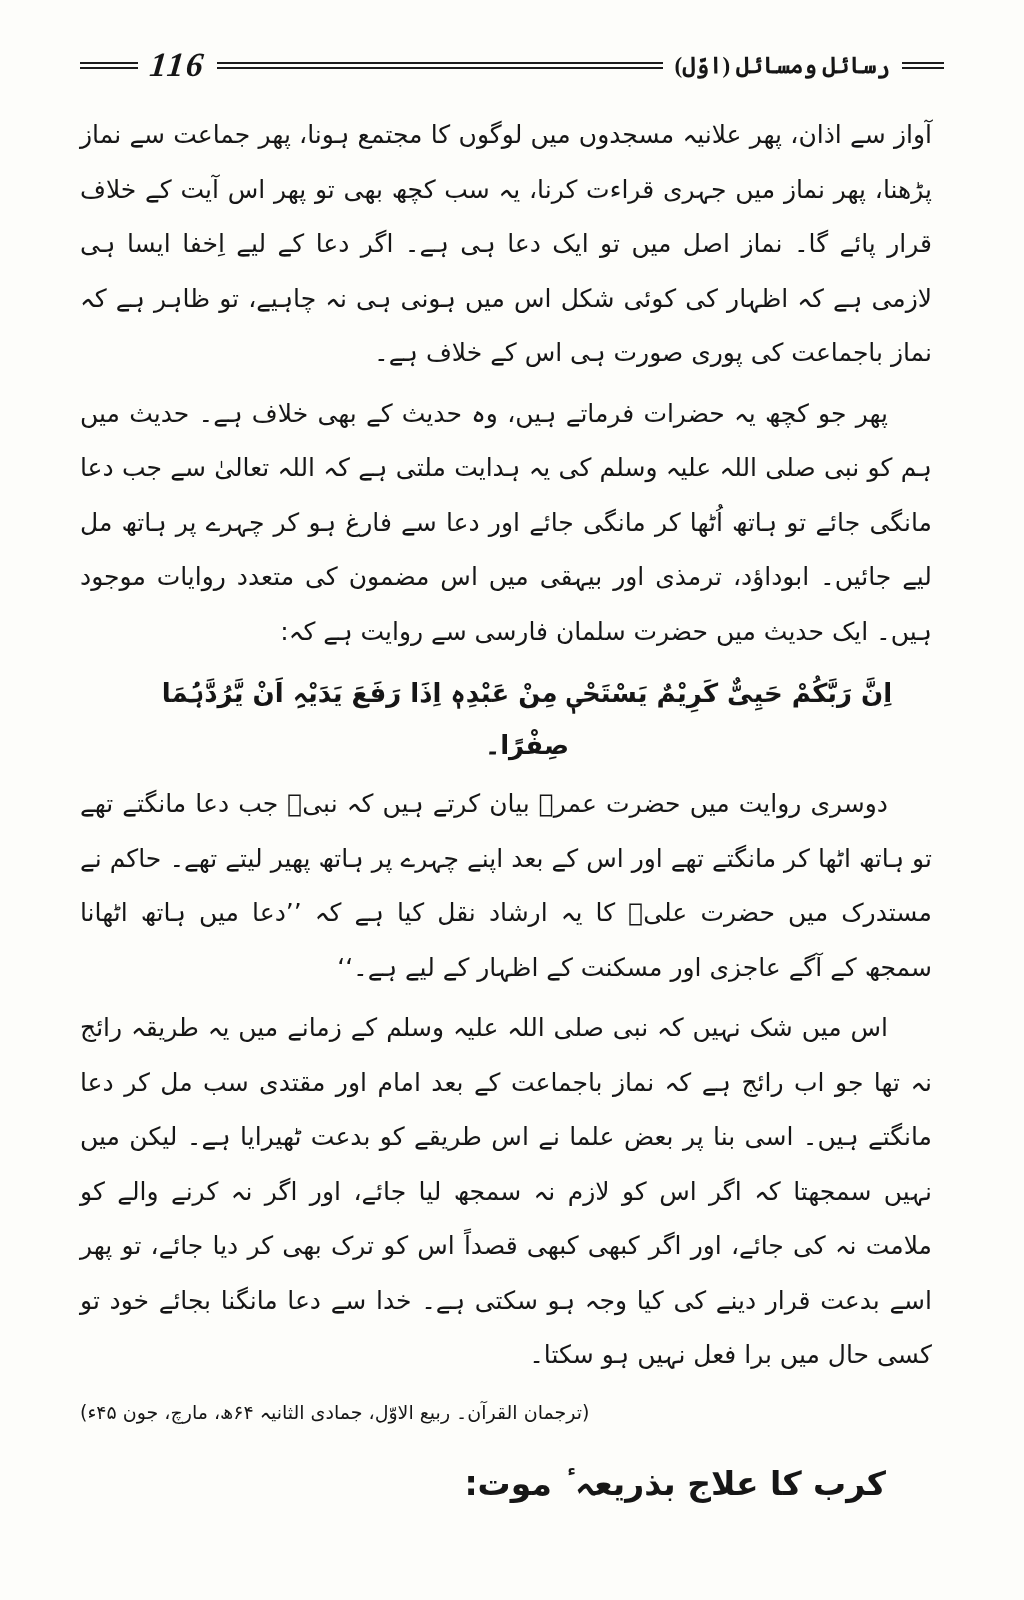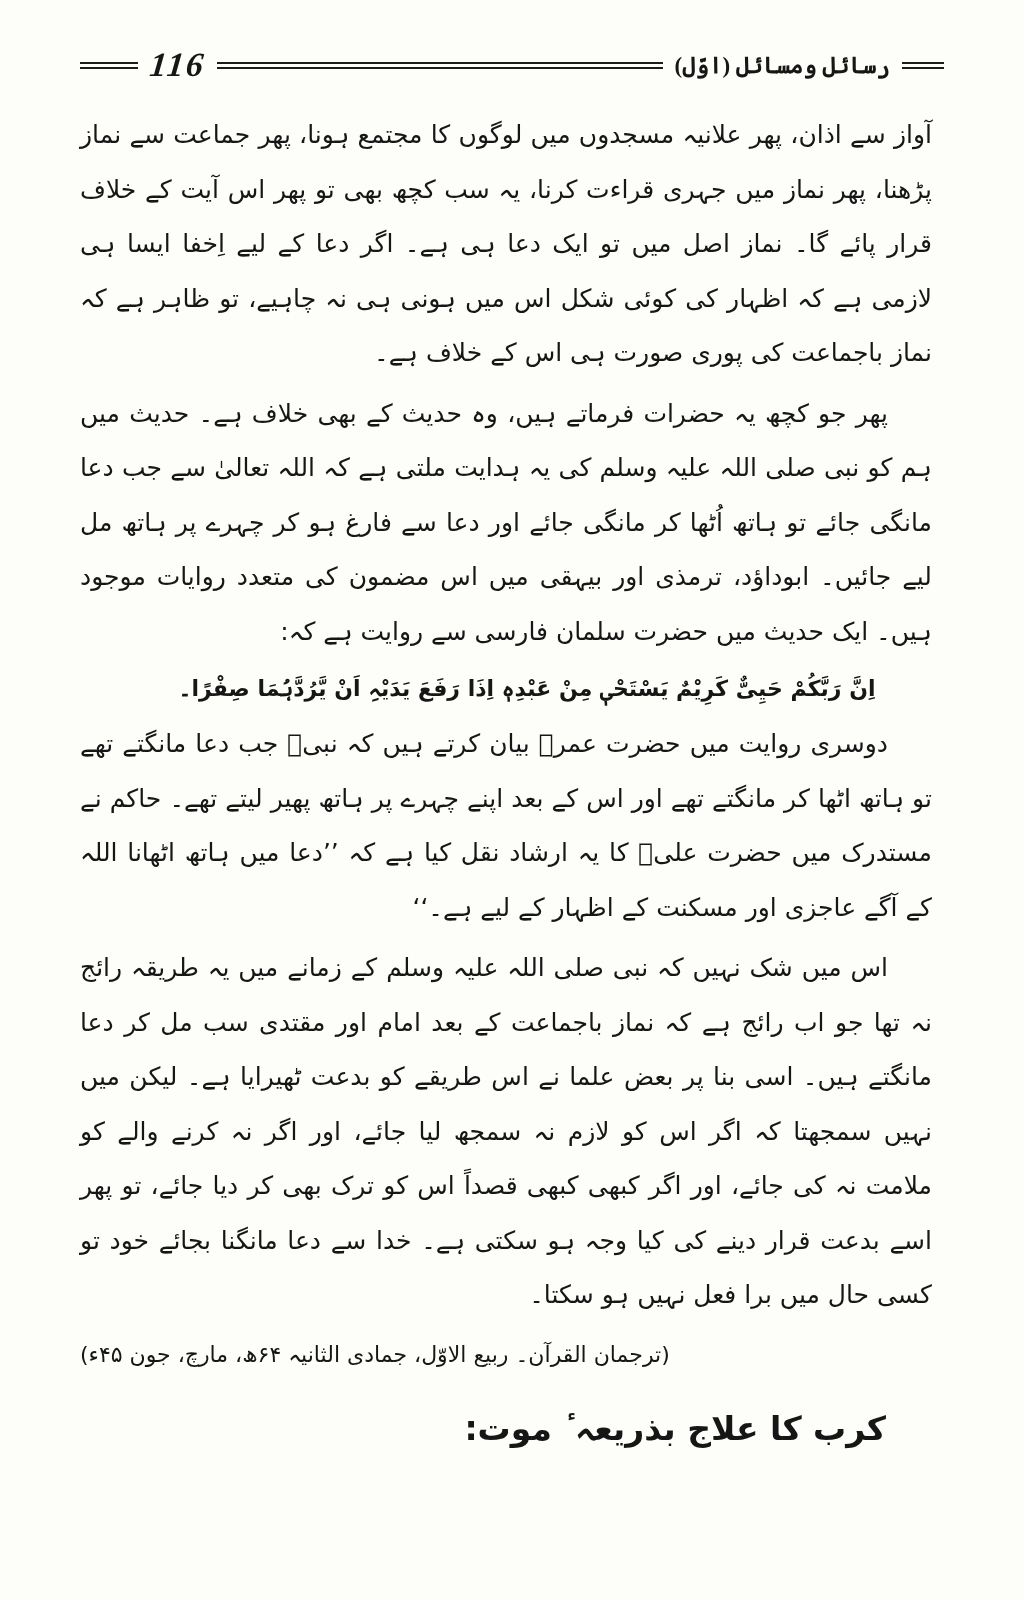--- a/index.html
+++ b/index.html
@@ -59,35 +59,35 @@
   }
   .para {
     margin: 0 12px 6px 0;
     font-size: 25px;
     line-height: 2.18;
     text-align: justify;
   }
   .para.indent { text-indent: 44px; }
   .arabic-quote {
     margin: 8px 30px 6px 60px;
-    font-size: 22px;
+    font-size: 26px;
     font-weight: bold;
     line-height: 2.0;
     text-align: center;
   }
   .translation {
     margin: 0 58px 6px 40px;
     font-size: 24.5px;
     line-height: 2.18;
     text-align: justify;
   }
   .citation {
     direction: rtl;
     text-align: left;
-    font-size: 22px;
+    font-size: 19px;
     line-height: 1.6;
     margin: 14px 0 0 0;
   }
   .section-heading {
     direction: rtl;
     text-align: right;
     font-size: 33px;
     font-weight: bold;
     margin: 34px 58px 26px 0;
     line-height: 1.4;
@@ -108,21 +108,21 @@
 
   <main class="page-body">
 
     <p class="para">آواز سے اذان، پھر علانیہ مسجدوں میں لوگوں کا مجتمع ہونا، پھر جماعت سے نماز پڑھنا، پھر نماز میں جہری قراءت کرنا، یہ سب کچھ بھی تو پھر اس آیت کے خلاف قرار پائے گا۔ نماز اصل میں تو ایک دعا ہی ہے۔ اگر دعا کے لیے اِخفا ایسا ہی لازمی ہے کہ اظہار کی کوئی شکل اس میں ہونی ہی نہ چاہیے، تو ظاہر ہے کہ نماز باجماعت کی پوری صورت ہی اس کے خلاف ہے۔</p>
 
     <p class="para indent">پھر جو کچھ یہ حضرات فرماتے ہیں، وہ حدیث کے بھی خلاف ہے۔ حدیث میں ہم کو نبی صلی اللہ علیہ وسلم کی یہ ہدایت ملتی ہے کہ اللہ تعالیٰ سے جب دعا مانگی جائے تو ہاتھ اُٹھا کر مانگی جائے اور دعا سے فارغ ہو کر چہرے پر ہاتھ مل لیے جائیں۔ ابوداؤد، ترمذی اور بیہقی میں اس مضمون کی متعدد روایات موجود ہیں۔ ایک حدیث میں حضرت سلمان فارسی سے روایت ہے کہ:</p>
 
     <p class="arabic-quote">اِنَّ رَبَّکُمْ حَیِیٌّ کَرِیْمٌ یَسْتَحْیٖ مِنْ عَبْدِہٖ اِذَا رَفَعَ یَدَیْہِ اَنْ یَّرُدَّہُمَا صِفْرًا۔</p>
 
 
-    <p class="para indent">دوسری روایت میں حضرت عمرؓ بیان کرتے ہیں کہ نبیؐ جب دعا مانگتے تھے تو ہاتھ اٹھا کر مانگتے تھے اور اس کے بعد اپنے چہرے پر ہاتھ پھیر لیتے تھے۔ حاکم نے مستدرک میں حضرت علیؓ کا یہ ارشاد نقل کیا ہے کہ ’’دعا میں ہاتھ اٹھانا اللہ کے آگے عاجزی اور مسکنت کے اظہار کے لیے ہے۔‘‘</p>
+    <p class="para indent">دوسری روایت میں حضرت عمرؓ بیان کرتے ہیں کہ نبیؐ جب دعا مانگتے تھے تو ہاتھ اٹھا کر مانگتے تھے اور اس کے بعد اپنے چہرے پر ہاتھ پھیر لیتے تھے۔ حاکم نے مستدرک میں حضرت علیؓ کا یہ ارشاد نقل کیا ہے کہ ’’دعا میں ہاتھ اٹھانا سمجھ کے آگے عاجزی اور مسکنت کے اظہار کے لیے ہے۔‘‘</p>
 
     <p class="para indent">اس میں شک نہیں کہ نبی صلی اللہ علیہ وسلم کے زمانے میں یہ طریقہ رائج نہ تھا جو اب رائج ہے کہ نماز باجماعت کے بعد امام اور مقتدی سب مل کر دعا مانگتے ہیں۔ اسی بنا پر بعض علما نے اس طریقے کو بدعت ٹھیرایا ہے۔ لیکن میں نہیں سمجھتا کہ اگر اس کو لازم نہ سمجھ لیا جائے، اور اگر نہ کرنے والے کو ملامت نہ کی جائے، اور اگر کبھی کبھی قصداً اس کو ترک بھی کر دیا جائے، تو پھر اسے بدعت قرار دینے کی کیا وجہ ہو سکتی ہے۔ خدا سے دعا مانگنا بجائے خود تو کسی حال میں برا فعل نہیں ہو سکتا۔</p>
 
     <p class="citation">(ترجمان القرآن۔ ربیع الاوّل، جمادی الثانیہ ۶۴ھ، مارچ، جون ۴۵ء)</p>
 
     <h2 class="section-heading">کرب کا علاج بذریعہ ٔ موت:</h2>
 
   </main>
 </div>
 

